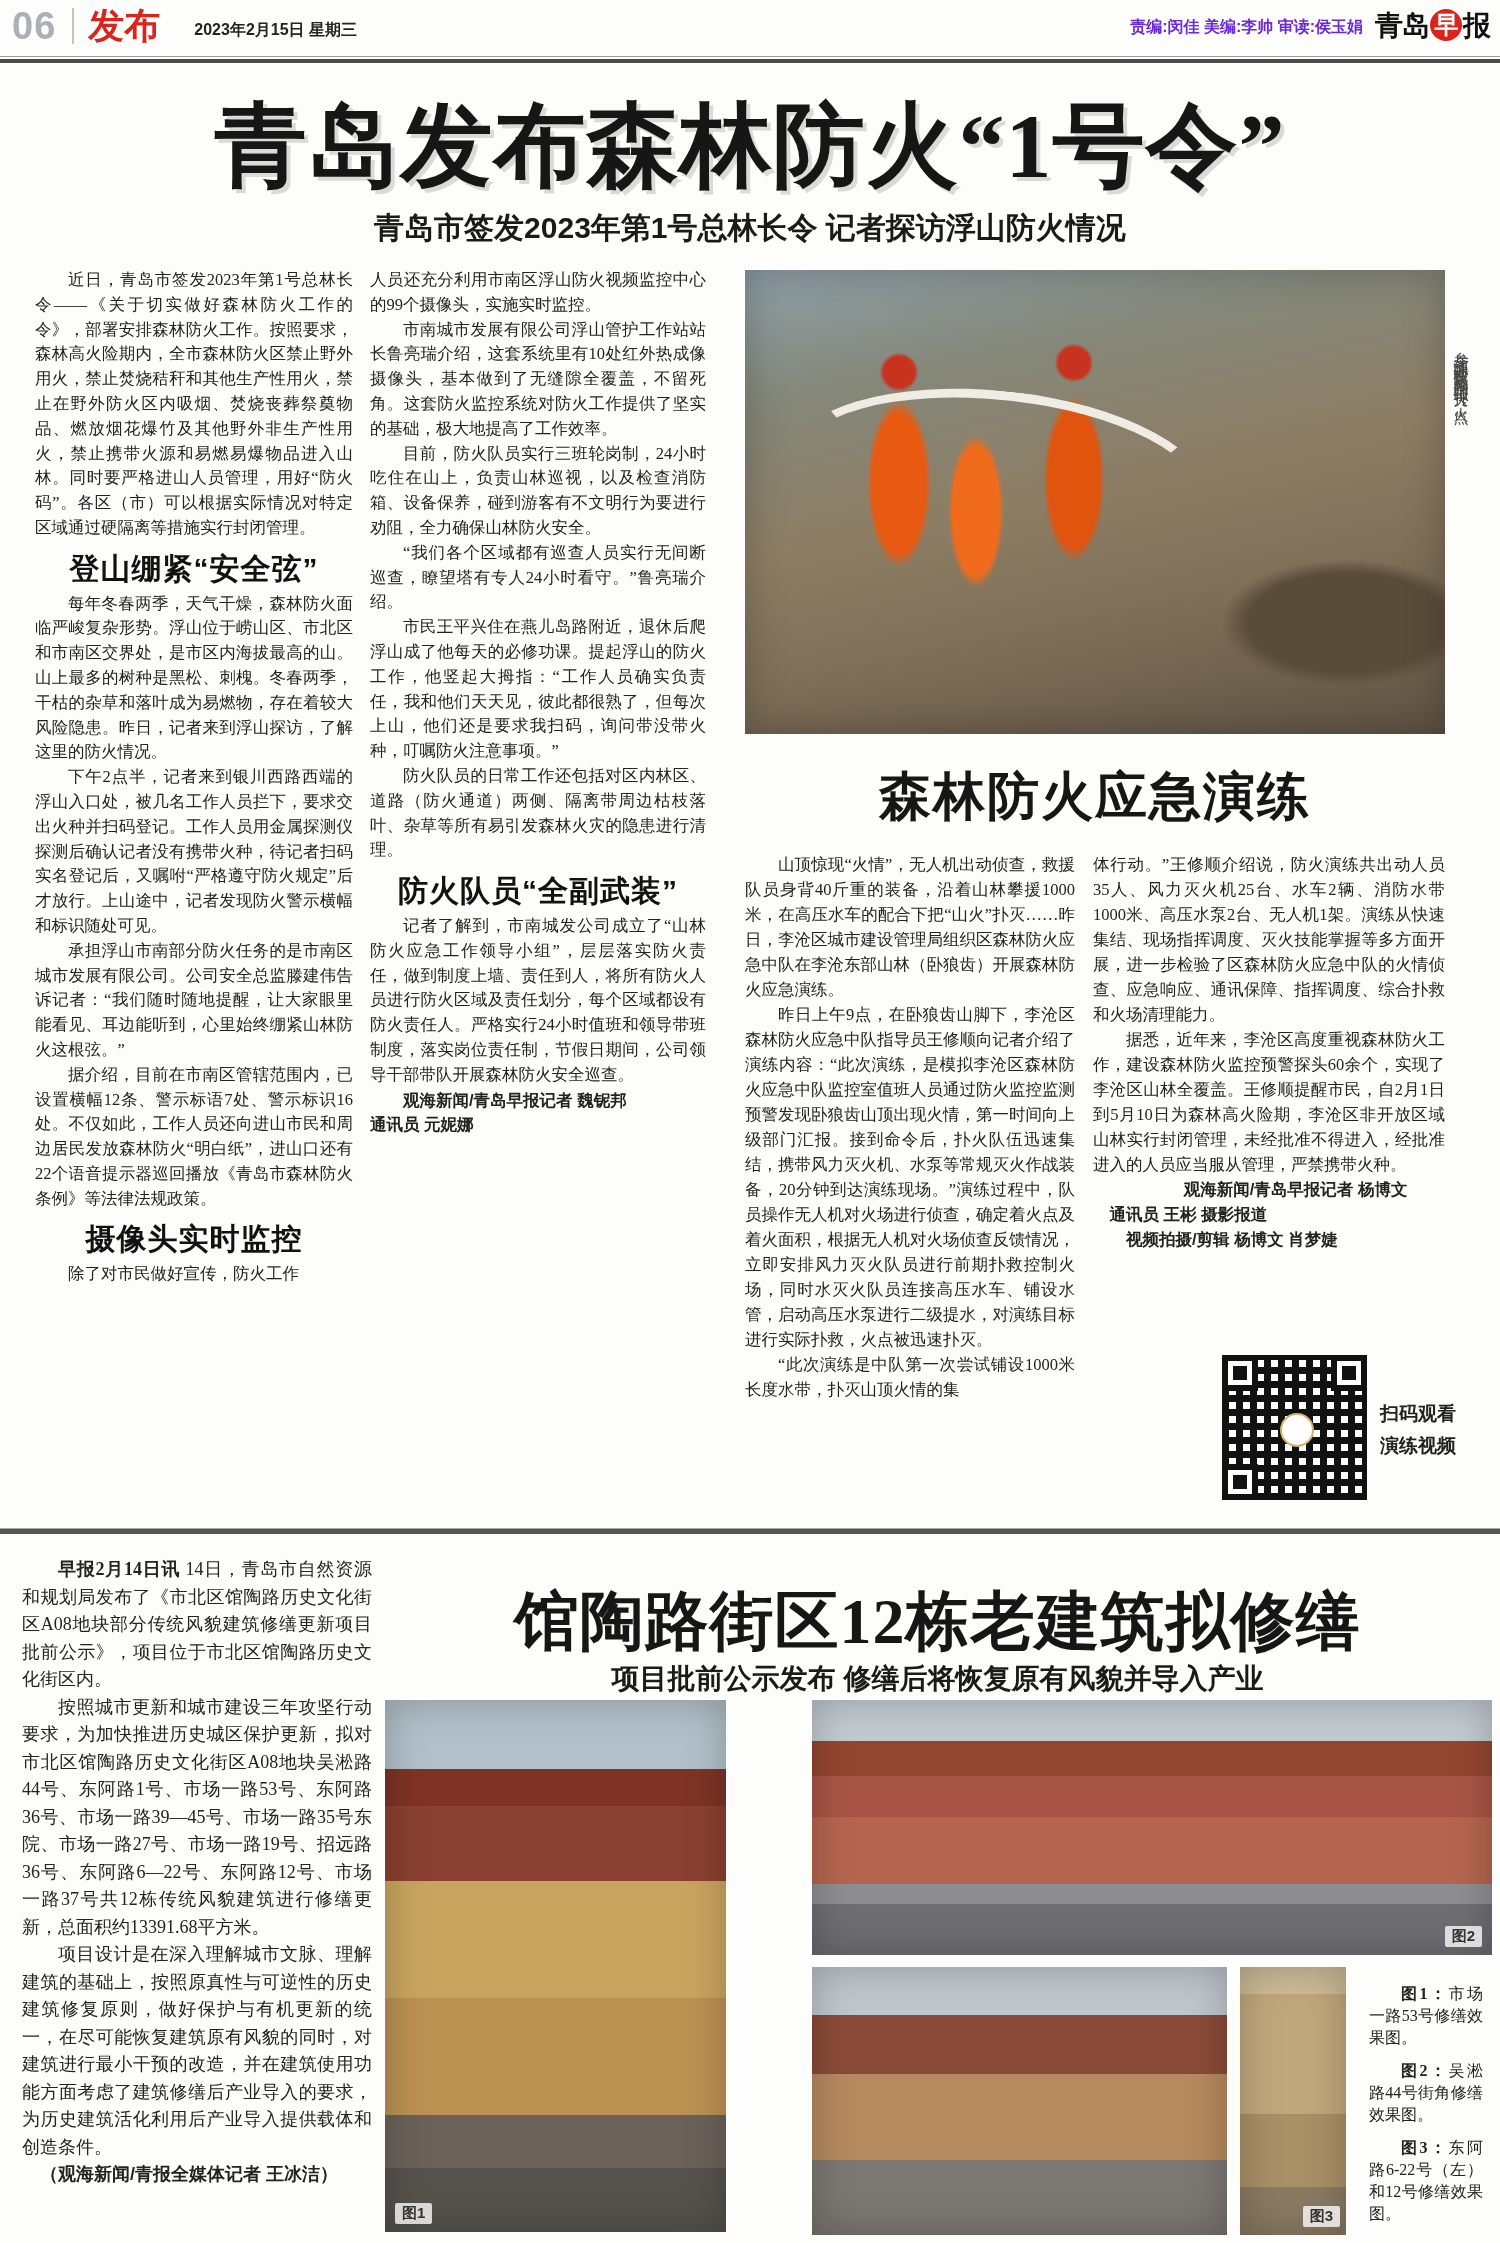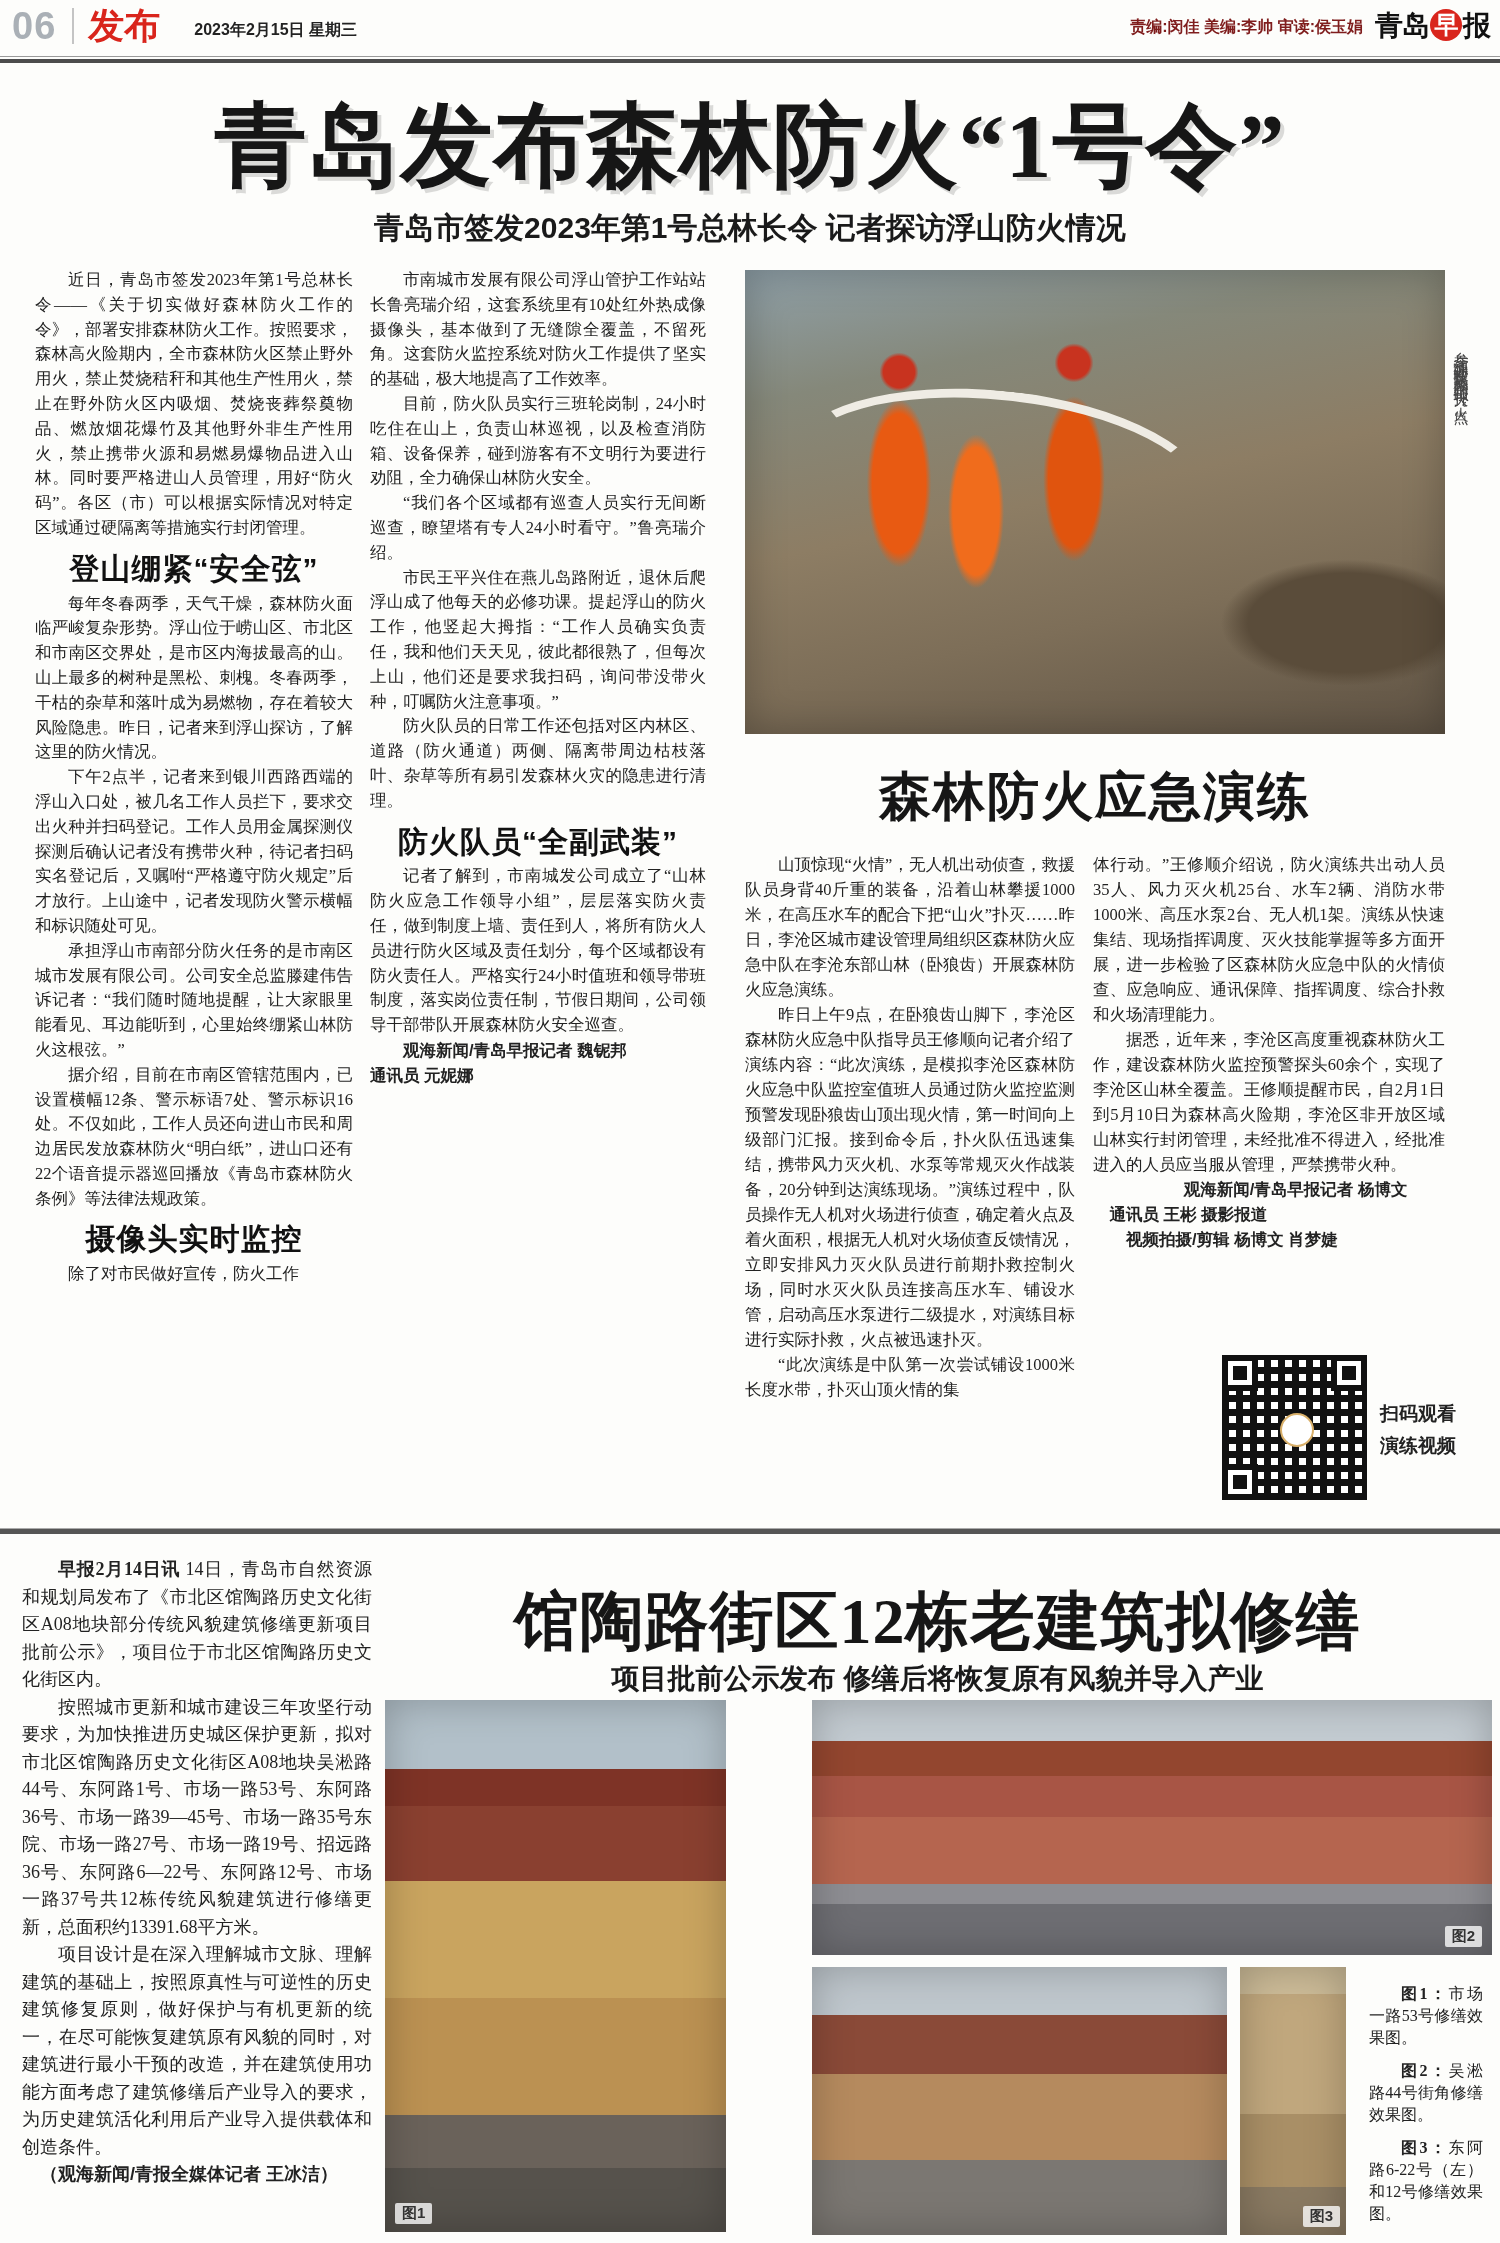--- a/index.html
+++ b/index.html
@@ -6,21 +6,21 @@
   .page{position:relative;width:1500px;height:2243px;background:#fdfdfb;margin:0 auto;overflow:hidden;
         font-family:"Liberation Serif","DejaVu Serif",serif;color:#222;}
   .abs{position:absolute;}
 
   
   .hdr{position:absolute;left:0;top:0;width:100%;height:52px;display:flex;align-items:center;}
   .pageno{font-family:"Liberation Sans","DejaVu Sans",sans-serif;font-weight:700;font-size:38px;color:#aab0b6;margin-left:12px;letter-spacing:1px;}
   .hdr-div{width:2px;height:36px;background:#c4c4c4;margin:0 14px 0 16px;}
   .secname{font-family:"Liberation Sans","DejaVu Sans",sans-serif;font-weight:900;font-size:36px;color:#d9251c;}
   .issuedate{font-family:"Liberation Sans","DejaVu Sans",sans-serif;font-weight:700;font-size:16px;color:#222;margin-left:34px;margin-top:8px;}
-  .editors{font-family:"Liberation Sans","DejaVu Sans",sans-serif;font-weight:700;font-size:16px;color:#7f1d1d;margin-left:auto;margin-top:2px;}
+  .editors{font-family:"Liberation Sans","DejaVu Sans",sans-serif;font-weight:700;font-size:16px;color:#6d28d9;margin-left:auto;margin-top:2px;}
   .masthead{font-family:"Liberation Sans","DejaVu Sans",sans-serif;font-weight:900;font-size:28px;color:#111;margin:0 10px 0 12px;white-space:nowrap;letter-spacing:-1px;}
   .masthead .zao{display:inline-block;background:#d9251c;color:#fff;border-radius:50%;width:32px;height:32px;line-height:32px;text-align:center;font-size:24px;margin:0 1px;vertical-align:2px;}
   .rule-a{position:absolute;left:0;top:56px;width:100%;height:1px;background:#9a9a9a;}
   .rule-b{position:absolute;left:0;top:59px;width:100%;height:4px;background:#4c4c4c;}
 
   
   .a1-headline{position:absolute;left:0;top:84px;width:100%;text-align:center;
     font-size:92px;font-weight:900;letter-spacing:1px;color:#161616;
     text-shadow:4px 4px 0 rgba(60,60,60,.18);font-family:"Liberation Serif","DejaVu Serif",serif;}
   .a1-subhead{position:absolute;left:0;top:208px;width:100%;text-align:center;
@@ -123,20 +123,21 @@
       <p class="p">近日，青岛市签发2023年第1号总林长令——《关于切实做好森林防火工作的令》，部署安排森林防火工作。按照要求，森林高火险期内，全市森林防火区禁止野外用火，禁止焚烧秸秆和其他生产性用火，禁止在野外防火区内吸烟、焚烧丧葬祭奠物品、燃放烟花爆竹及其他野外非生产性用火，禁止携带火源和易燃易爆物品进入山林。同时要严格进山人员管理，用好“防火码”。各区（市）可以根据实际情况对特定区域通过硬隔离等措施实行封闭管理。</p>
       <h3 class="h">登山绷紧“安全弦”</h3>
       <p class="p">每年冬春两季，天气干燥，森林防火面临严峻复杂形势。浮山位于崂山区、市北区和市南区交界处，是市区内海拔最高的山。山上最多的树种是黑松、刺槐。冬春两季，干枯的杂草和落叶成为易燃物，存在着较大风险隐患。昨日，记者来到浮山探访，了解这里的防火情况。</p>
       <p class="p">下午2点半，记者来到银川西路西端的浮山入口处，被几名工作人员拦下，要求交出火种并扫码登记。工作人员用金属探测仪探测后确认记者没有携带火种，待记者扫码实名登记后，又嘱咐“严格遵守防火规定”后才放行。上山途中，记者发现防火警示横幅和标识随处可见。</p>
       <p class="p">承担浮山市南部分防火任务的是市南区城市发展有限公司。公司安全总监滕建伟告诉记者：“我们随时随地提醒，让大家眼里能看见、耳边能听到，心里始终绷紧山林防火这根弦。”</p>
       <p class="p">据介绍，目前在市南区管辖范围内，已设置横幅12条、警示标语7处、警示标识16处。不仅如此，工作人员还向进山市民和周边居民发放森林防火“明白纸”，进山口还有22个语音提示器巡回播放《青岛市森林防火条例》等法律法规政策。</p>
       <h3 class="h">摄像头实时监控</h3>
       <p class="p">除了对市民做好宣传，防火工作</p>
     </div>
   <div id="a1c2" class="abs art-col a1col">
+      <p class="cont">人员还充分利用市南区浮山防火视频监控中心的99个摄像头，实施实时监控。</p>
       <p class="p">市南城市发展有限公司浮山管护工作站站长鲁亮瑞介绍，这套系统里有10处红外热成像摄像头，基本做到了无缝隙全覆盖，不留死角。这套防火监控系统对防火工作提供了坚实的基础，极大地提高了工作效率。</p>
       <p class="p">目前，防火队员实行三班轮岗制，24小时吃住在山上，负责山林巡视，以及检查消防箱、设备保养，碰到游客有不文明行为要进行劝阻，全力确保山林防火安全。</p>
       <p class="p">“我们各个区域都有巡查人员实行无间断巡查，瞭望塔有专人24小时看守。”鲁亮瑞介绍。</p>
       <p class="p">市民王平兴住在燕儿岛路附近，退休后爬浮山成了他每天的必修功课。提起浮山的防火工作，他竖起大拇指：“工作人员确实负责任，我和他们天天见，彼此都很熟了，但每次上山，他们还是要求我扫码，询问带没带火种，叮嘱防火注意事项。”</p>
       <p class="p">防火队员的日常工作还包括对区内林区、道路（防火通道）两侧、隔离带周边枯枝落叶、杂草等所有易引发森林火灾的隐患进行清理。</p>
       <h3 class="h">防火队员“全副武装”</h3>
       <p class="p">记者了解到，市南城发公司成立了“山林防火应急工作领导小组”，层层落实防火责任，做到制度上墙、责任到人，将所有防火人员进行防火区域及责任划分，每个区域都设有防火责任人。严格实行24小时值班和领导带班制度，落实岗位责任制，节假日期间，公司领导干部带队开展森林防火安全巡查。</p>
       <p class="by2">观海新闻/青岛早报记者 魏铌邦</p>
       <p class="by0">通讯员 元妮娜</p>
     </div>

